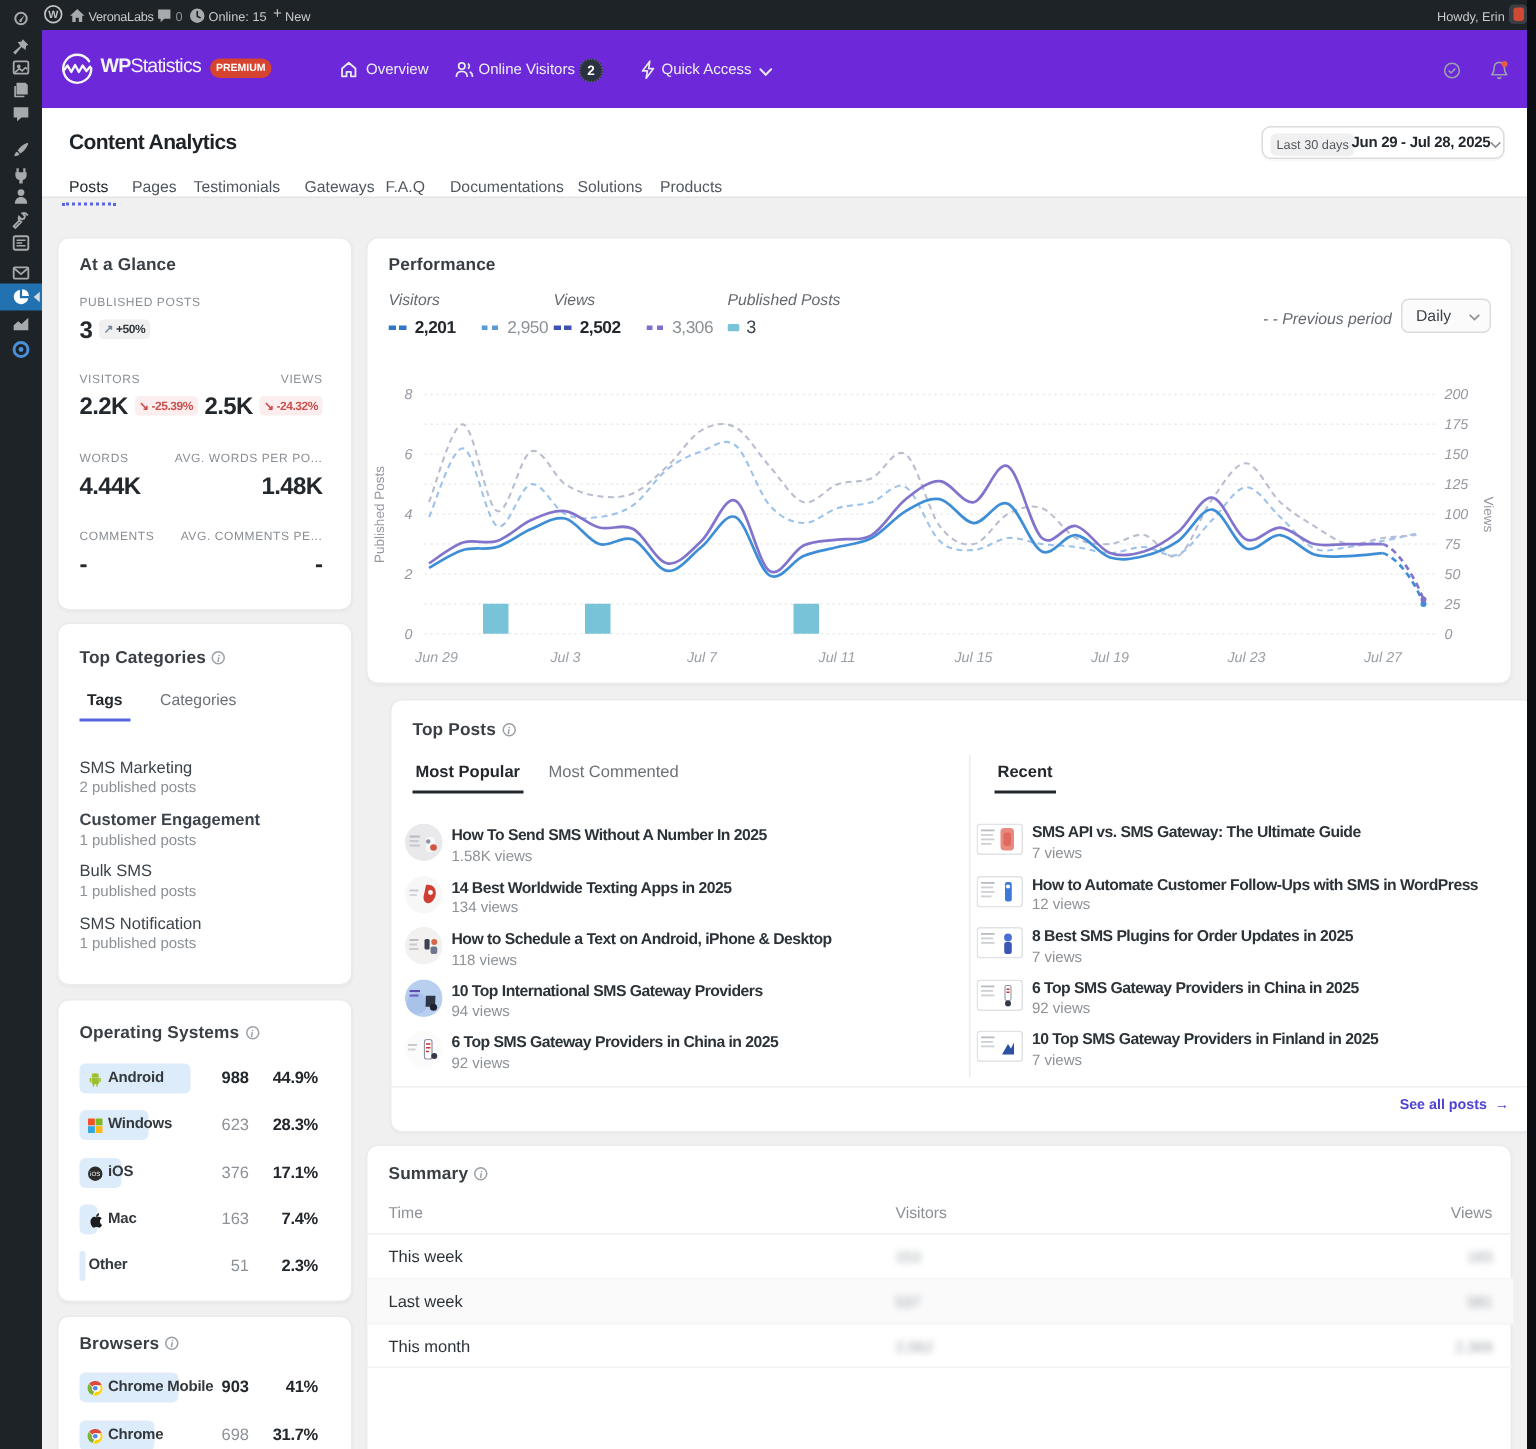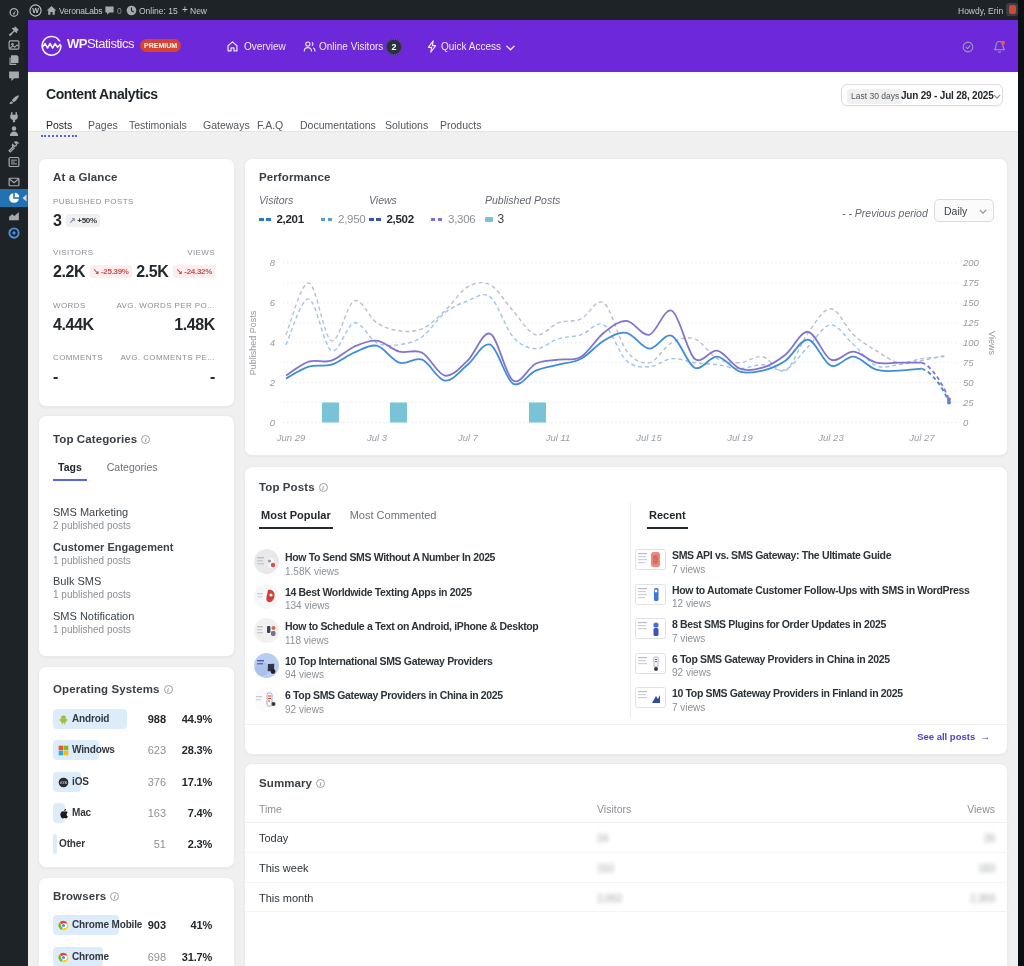--- a/index.html
+++ b/index.html
@@ -373,21 +373,21 @@
         <text x="313" y="282">Jul 11</text>
         <text x="404" y="282">Jul 15</text>
         <text x="495" y="282">Jul 19</text>
         <text x="586" y="282">Jul 23</text>
         <text x="677" y="282">Jul 27</text>
   </g>
   <text x="11" y="184" font-size="9" fill="#9598a0" text-anchor="middle" transform="rotate(-90 11 184)">Published Posts</text>
   <text x="744" y="184" font-size="9" fill="#9598a0" text-anchor="middle" transform="rotate(90 744 184)">Views</text>
  </svg>
 </div>
-<div class="card" id="topposts" style="left:244px;top:466px;width:764px;height:289px">
+<div class="card" id="topposts" style="left:260px;top:466px;width:764px;height:289px">
  <div class="abs ctitle" style="left:14px;top:14px">Top Posts<span class="info">i</span></div>
  <div class="abs" style="left:14px;top:42px;display:flex;gap:17px;font-size:11px;color:#6b7177">
    <span style="color:#23282d;font-weight:700;border-bottom:2px solid #23282d;padding:0 2px 6px">Most Popular</span>
    <span>Most Commented</span>
  </div>
  <div class="abs" style="left:385px;top:36px;width:1px;height:215px;background:#ececee"></div>
  <div class="abs" style="left:402px;top:42px;font-size:11px;color:#23282d;font-weight:700;border-bottom:2px solid #23282d;padding:0 2px 6px">Recent</div>
 
  <div class="postitem abs" style="left:9px;top:82px">
   <svg width="25" height="25" viewBox="0 0 25 25">
@@ -553,28 +553,28 @@
 </div>
 <div class="card" id="summary" style="left:244px;top:763px;width:764px;height:245px">
  <div class="abs ctitle" style="left:14px;top:13px">Summary<span class="info">i</span></div>
  <div class="abs" style="left:0;top:32px;width:764px">
   <div style="position:relative;height:27px;border-bottom:1px solid #f0f0f1">
     <span class="abs" style="left:14px;top:7px;font-size:10.5px;color:#8c9196">Time</span>
     <span class="abs" style="left:352px;top:7px;font-size:10.5px;color:#8c9196">Visitors</span>
     <span class="abs" style="right:14px;top:7px;font-size:10.5px;color:#8c9196">Views</span>
   </div>
   <div style="position:relative;height:29.8px;border-bottom:1px solid #f4f4f5">
-    <span class="abs" style="left:14px;top:9px;font-size:11px;color:#2c3338">Today</span>
-    <span class="abs blurv" style="left:352px;top:10px">24</span>
-    <span class="abs blurv" style="right:14px;top:10px">26</span>
-  </div>
-  <div style="position:relative;height:29.8px;border-bottom:1px solid #f4f4f5">
     <span class="abs" style="left:14px;top:9px;font-size:11px;color:#2c3338">This week</span>
     <span class="abs blurv" style="left:352px;top:10px">153</span>
     <span class="abs blurv" style="right:14px;top:10px">183</span>
+  </div>
+  <div style="position:relative;height:29.8px;border-bottom:1px solid #f4f4f5;background:#fafafb">
+    <span class="abs" style="left:14px;top:9px;font-size:11px;color:#2c3338">Last week</span>
+    <span class="abs blurv" style="left:352px;top:10px">537</span>
+    <span class="abs blurv" style="right:14px;top:10px">581</span>
   </div>
   <div style="position:relative;height:29.8px;border-bottom:1px solid #f4f4f5">
     <span class="abs" style="left:14px;top:9px;font-size:11px;color:#2c3338">This month</span>
     <span class="abs blurv" style="left:352px;top:10px">2,062</span>
     <span class="abs blurv" style="right:14px;top:10px">2,369</span>
   </div>
  </div>
 </div>
 
 </body></html>

